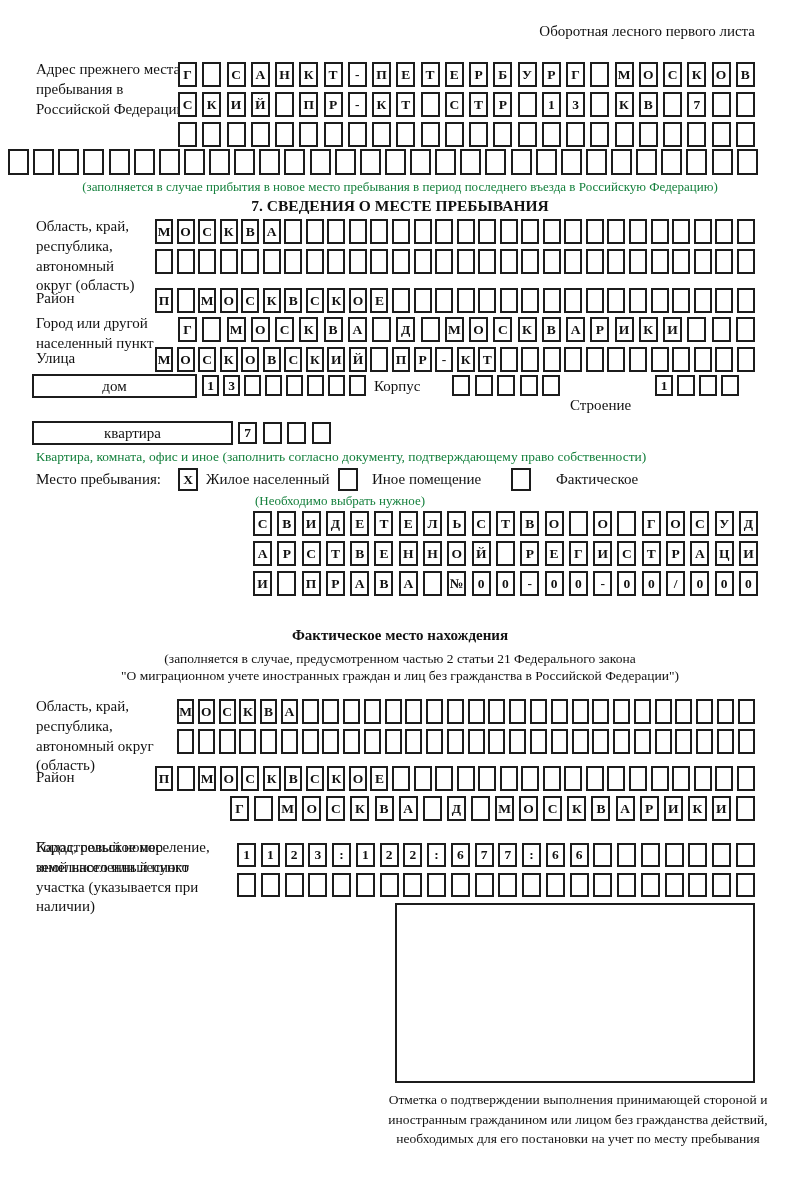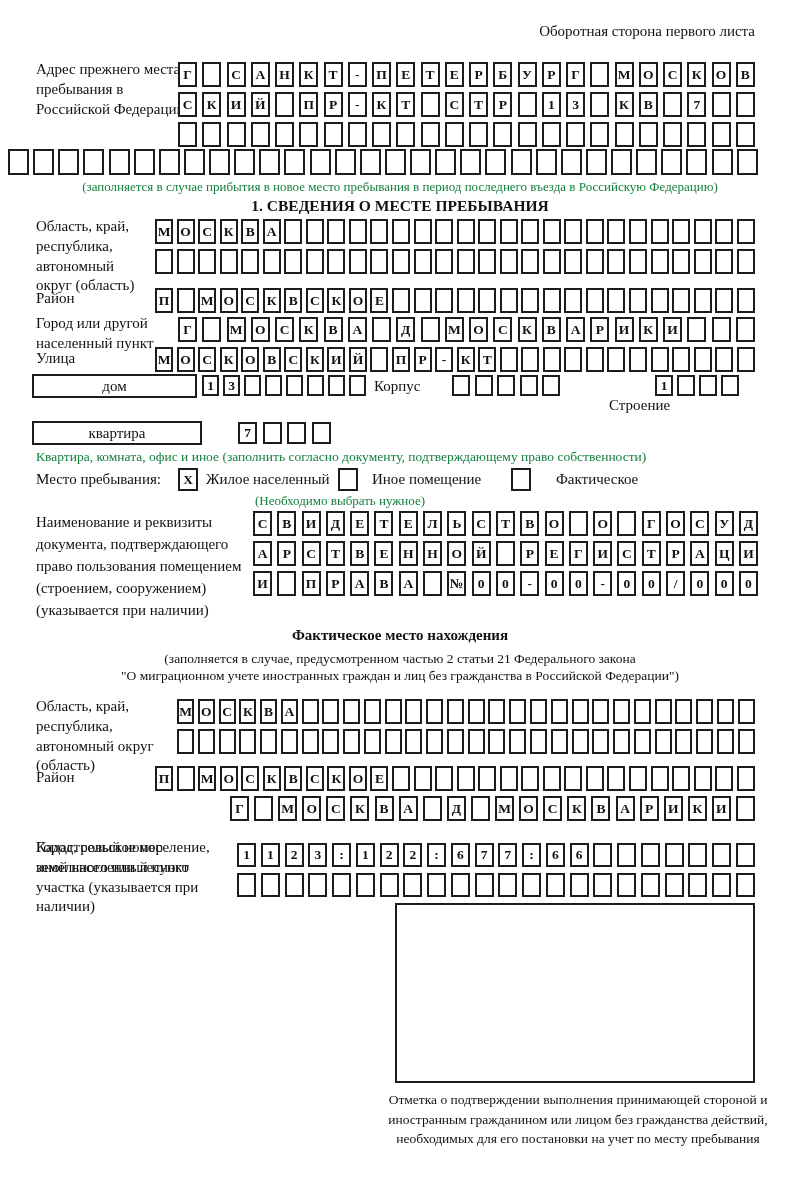--- a/index.html
+++ b/index.html
@@ -16,21 +16,21 @@
       font-size:13.5px;font-weight:600;background:#fff;}
   .widebox{box-sizing:border-box;border:2px solid #1c1c1c;display:flex;align-items:center;
       justify-content:center;font-size:15px;background:#fff;}
   .stamp{box-sizing:border-box;border:2px solid #1c1c1c;background:#fff;}
 </style>
 </head>
 <body>
 
 <div id="page">
 
-  <div class="abs lbl" style="top:22px;right:45px;">Оборотная сторона первого листа</div>
+  <div class="abs lbl" style="top:22px;right:45px;">Оборотная лесного первого листа</div>
 
   <div class="abs lbl" style="left:36px;top:60px;width:150px;">Адрес прежнего места пребывания в Российской Федерации</div>
   <div class="abs cells" style="left:178px;top:62px;width:577px;--bw:19px;--bh:25px;">
       <span class="cb">Г</span>
       <span class="cb"></span>
       <span class="cb">С</span>
       <span class="cb">А</span>
       <span class="cb">Н</span>
       <span class="cb">К</span>
       <span class="cb">Т</span>
@@ -131,21 +131,21 @@
       <span class="cb"></span>
       <span class="cb"></span>
       <span class="cb"></span>
       <span class="cb"></span>
       <span class="cb"></span>
       <span class="cb"></span>
       <span class="cb"></span>
     </div>
   <div class="abs note ctr" style="top:179px;">(заполняется в случае прибытия в новое место пребывания в период последнего въезда в Российскую Федерацию)</div>
 
-  <div class="abs ctr bold" style="top:197px;font-size:15.5px;">1. СВЕДЕНИЯ О МЕСТЕ ПРЕБЫВАНИЯ</div>
+  <div class="abs ctr bold" style="top:197px;font-size:15.5px;">7. СВЕДЕНИЯ О МЕСТЕ ПРЕБЫВАНИЯ</div>
 
   <div class="abs lbl" style="left:36px;top:217px;width:112px;">Область, край, республика, автономный округ (область)</div>
   <div class="abs cells" style="left:155px;top:219px;width:600px;--bw:18px;--bh:25px;">
       <span class="cb">М</span>
       <span class="cb">О</span>
       <span class="cb">С</span>
       <span class="cb">К</span>
       <span class="cb">В</span>
       <span class="cb">А</span>
       <span class="cb"></span>
@@ -306,47 +306,46 @@
       <span class="cb"></span>
     </div>
   <div class="abs lbl" style="left:374px;top:377px;">Корпус</div>
   <div class="abs cells" style="left:452px;top:375px;width:108px;--bw:18px;--bh:21px;">
       <span class="cb"></span>
       <span class="cb"></span>
       <span class="cb"></span>
       <span class="cb"></span>
       <span class="cb"></span>
     </div>
-  <div class="abs lbl" style="left:570px;top:396px;margin-left:39px;">Строение</div>
+  <div class="abs lbl" style="left:570px;top:396px;">Строение</div>
   <div class="abs cells" style="left:655px;top:375px;width:84px;--bw:18px;--bh:21px;">
       <span class="cb">1</span>
       <span class="cb"></span>
       <span class="cb"></span>
       <span class="cb"></span>
     </div>
 
-  <div class="abs widebox" style="left:32px;top:421px;width:170px;height:24px;">квартира</div>
+  <div class="abs widebox" style="left:32px;top:421px;width:201px;height:24px;">квартира</div>
   <div class="abs cells" style="left:238px;top:422px;width:93px;--bw:19px;--bh:22px;">
       <span class="cb">7</span>
       <span class="cb"></span>
       <span class="cb"></span>
       <span class="cb"></span>
     </div>
   <div class="abs note" style="left:36px;top:449px;font-size:13.5px;">Квартира, комната, офис и иное (заполнить согласно документу, подтверждающему право собственности)</div>
 
   <div class="abs lbl" style="left:36px;top:470px;">Место пребывания:</div>
   <span class="abs cb" style="left:178px;top:468px;--bw:20px;--bh:23px;">X</span>
   <div class="abs lbl" style="left:206px;top:470px;">Жилое населенный</div>
   <span class="abs cb" style="left:338px;top:468px;--bw:20px;--bh:23px;"></span>
   <div class="abs lbl" style="left:372px;top:470px;">Иное помещение</div>
   <span class="abs cb" style="left:511px;top:468px;--bw:20px;--bh:23px;"></span>
   <div class="abs lbl" style="left:556px;top:470px;">Фактическое</div>
   <div class="abs note" style="left:240px;top:493px;width:200px;text-align:center;">(Необходимо выбрать нужное)</div>
 
-  <div class="abs lbl" style="left:36px;top:511px;width:225px;line-height:1.47;">Наименование и реквизиты документа, подтверждающего право пользования помещением (строением, сооружением) (указывается при наличии)</div>
   <div class="abs cells" style="left:253px;top:511px;width:505px;--bw:19px;--bh:25px;">
       <span class="cb">С</span>
       <span class="cb">В</span>
       <span class="cb">И</span>
       <span class="cb">Д</span>
       <span class="cb">Е</span>
       <span class="cb">Т</span>
       <span class="cb">Е</span>
       <span class="cb">Л</span>
       <span class="cb">Ь</span>

